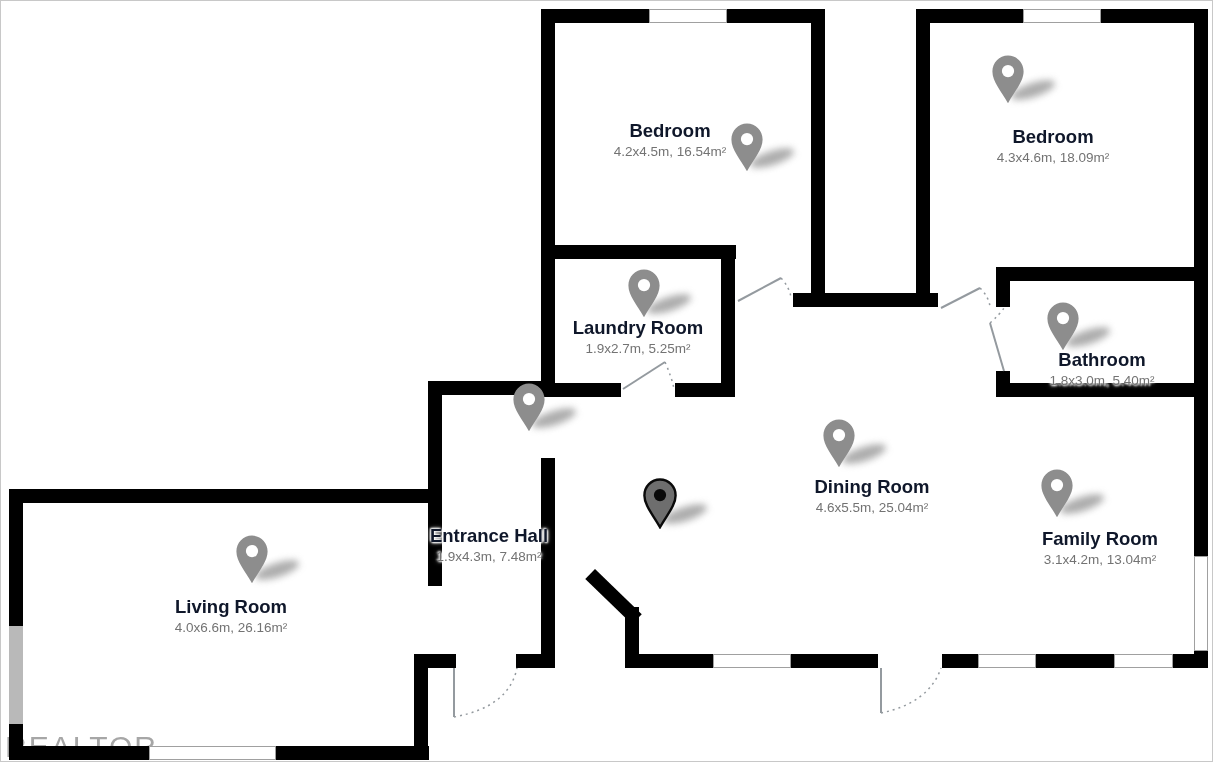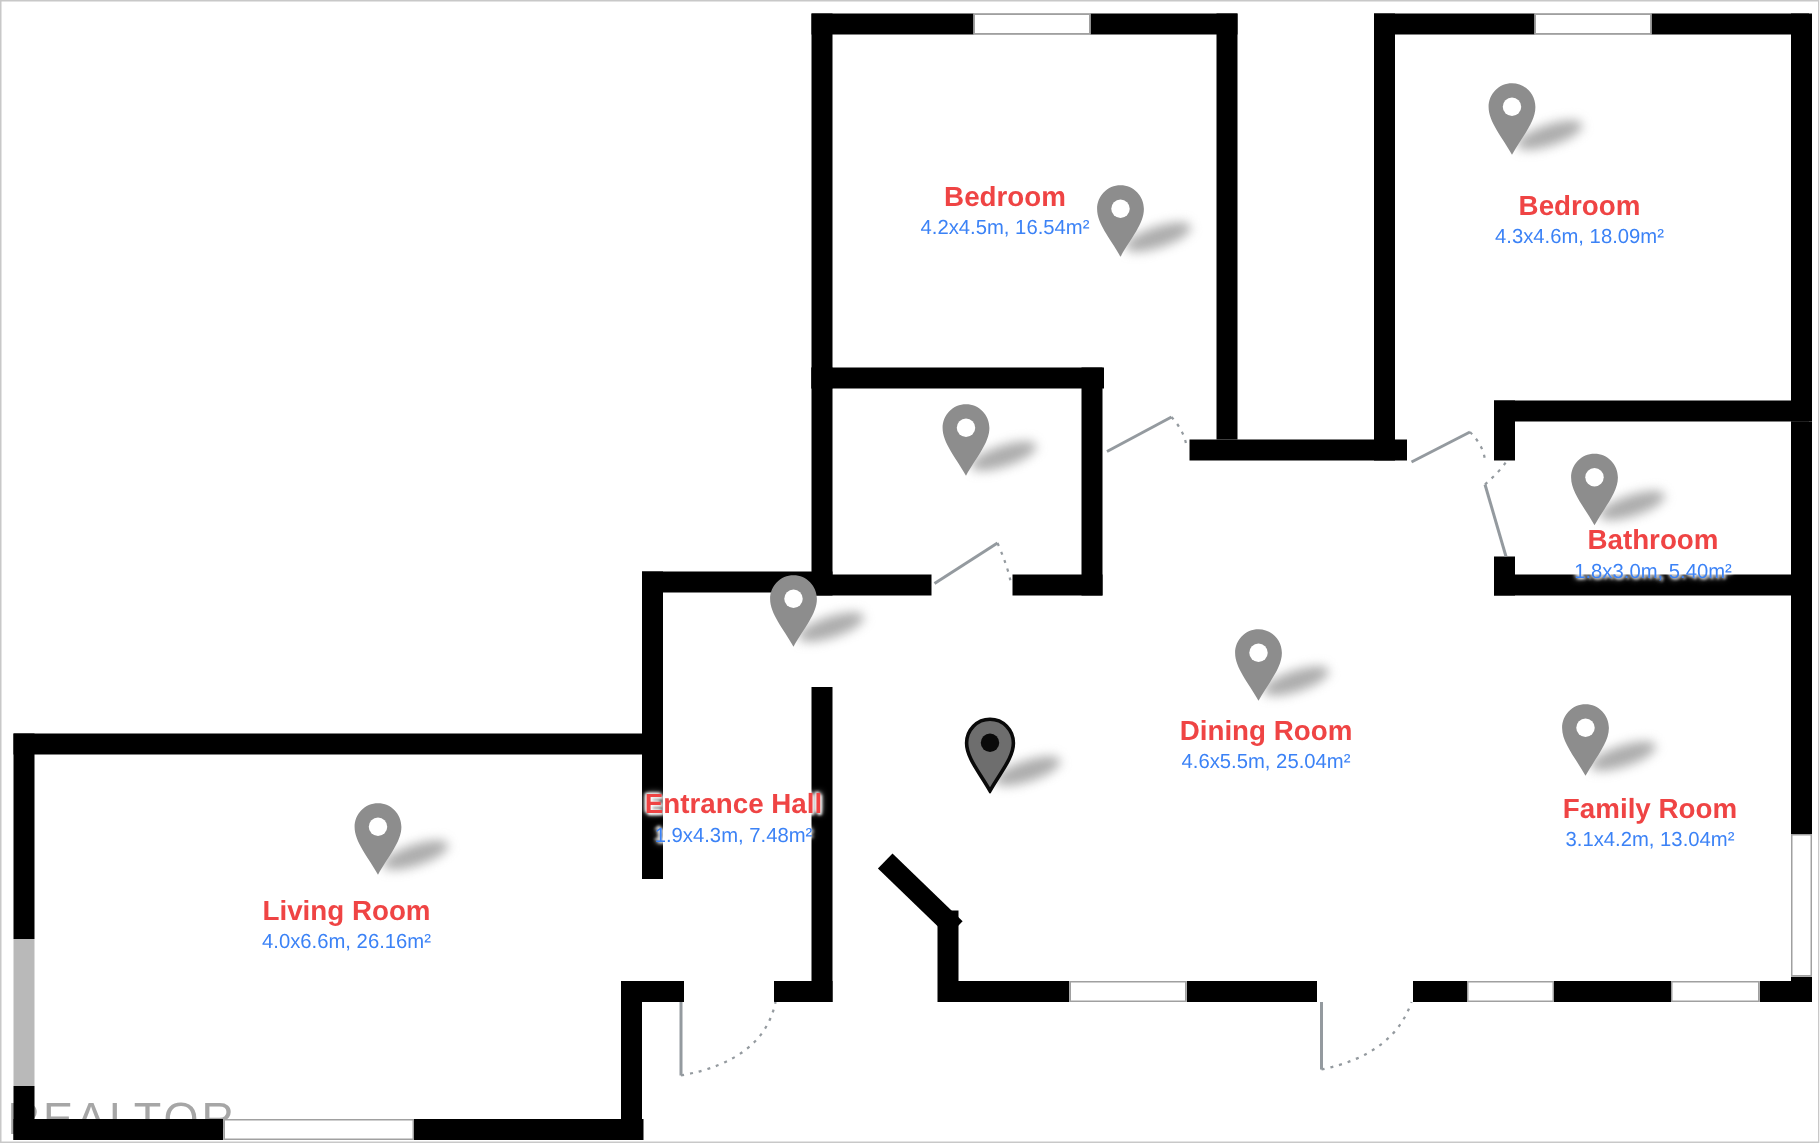--- a/index.html
+++ b/index.html
@@ -10,22 +10,22 @@
   }
   .wall{position:absolute;background:#000;z-index:2;}
   .wall--diag{transform-origin:0 0;transform:rotate(44deg);}
   .window{position:absolute;background:#fff;border:1px solid #a0a0a0;box-sizing:border-box;z-index:3;}
   .window--gray{position:absolute;background:#b9b9b9;z-index:3;}
   .doors{position:absolute;left:0;top:0;z-index:4;}
   .pin-shadow{position:absolute;width:46px;height:14px;border-radius:50%;
     background:rgba(105,105,105,.55);filter:blur(3.5px);transform:rotate(-18deg);z-index:5;}
   .room{position:absolute;transform:translateX(-50%);text-align:center;z-index:6;white-space:nowrap;
     text-shadow:0 0 3px #fff,0 0 5px #fff,1px 1px 2px #fff,-1px -1px 2px #fff;}
-  .room-name{font-size:18.5px;font-weight:bold;color:#ef4444;line-height:22px;}
-  .room-dims{font-size:13.5px;color:#3b82f6;line-height:19px;}
+  .room-name{font-size:18.5px;font-weight:bold;color:#0f172a;line-height:22px;}
+  .room-dims{font-size:13.5px;color:#737373;line-height:19px;}
   .pin{position:absolute;z-index:7;width:36px;height:51px;}
   .watermark{position:absolute;left:4px;top:729px;z-index:1;font-size:30px;
     letter-spacing:2px;color:#a6a6a6;z-index:1;}
 </style>
 </head>
 <body>
 
 <div class="plan">
 
   <div class="watermark">REALTOR</div>
@@ -48,25 +48,29 @@
   </svg>
 
   <div class="room" style="left:669px;top:119px">
     <div class="room-name">Bedroom</div>
     <div class="room-dims">4.2x4.5m, 16.54m²</div>
   </div>
   <div class="room" style="left:1052px;top:125px">
     <div class="room-name">Bedroom</div>
     <div class="room-dims">4.3x4.6m, 18.09m²</div>
   </div>
+  <div class="room" style="left:637px;top:316px">
+    <div class="room-name">Laundry Room</div>
+    <div class="room-dims">1.9x2.7m, 5.25m²</div>
+  </div>
   <div class="room" style="left:1101px;top:348px">
     <div class="room-name">Bathroom</div>
     <div class="room-dims">1.8x3.0m, 5.40m²</div>
   </div>
-  <div class="room" style="left:843px;top:475px">
+  <div class="room" style="left:871px;top:475px">
     <div class="room-name">Dining Room</div>
     <div class="room-dims">4.6x5.5m, 25.04m²</div>
   </div>
   <div class="room" style="left:1099px;top:527px">
     <div class="room-name">Family Room</div>
     <div class="room-dims">3.1x4.2m, 13.04m²</div>
   </div>
   <div class="room" style="left:488px;top:524px">
     <div class="room-name">Entrance Hall</div>
     <div class="room-dims">1.9x4.3m, 7.48m²</div>

